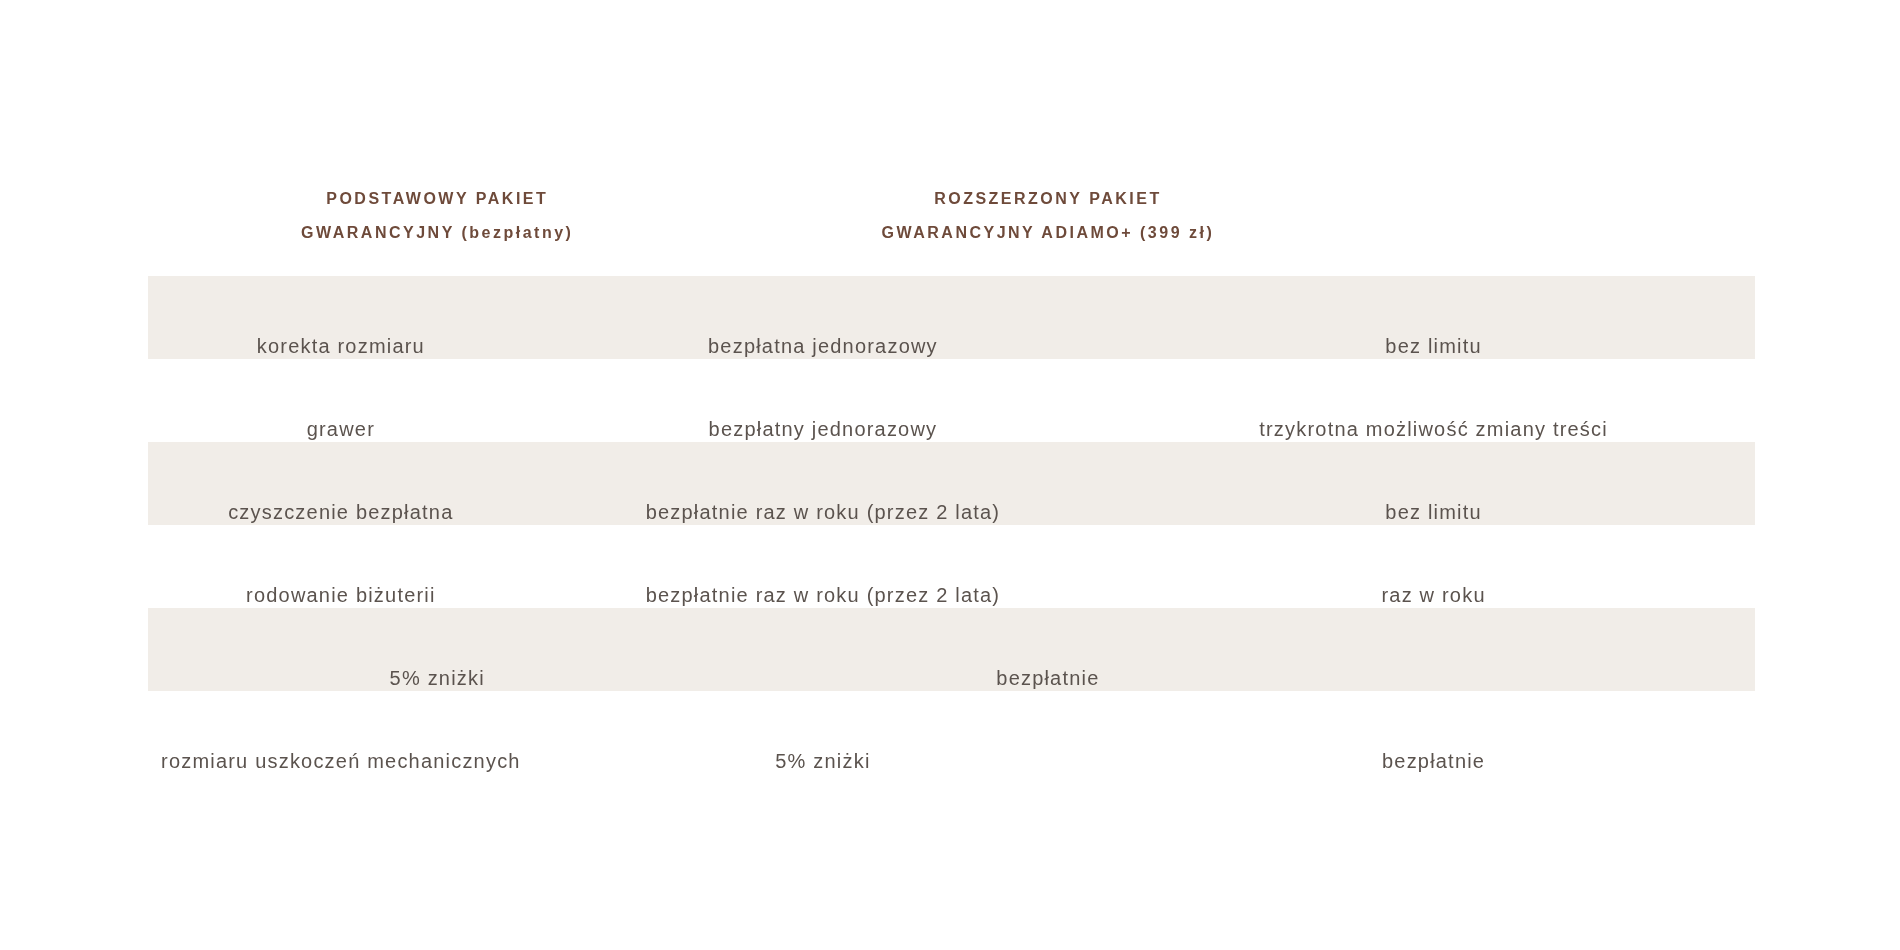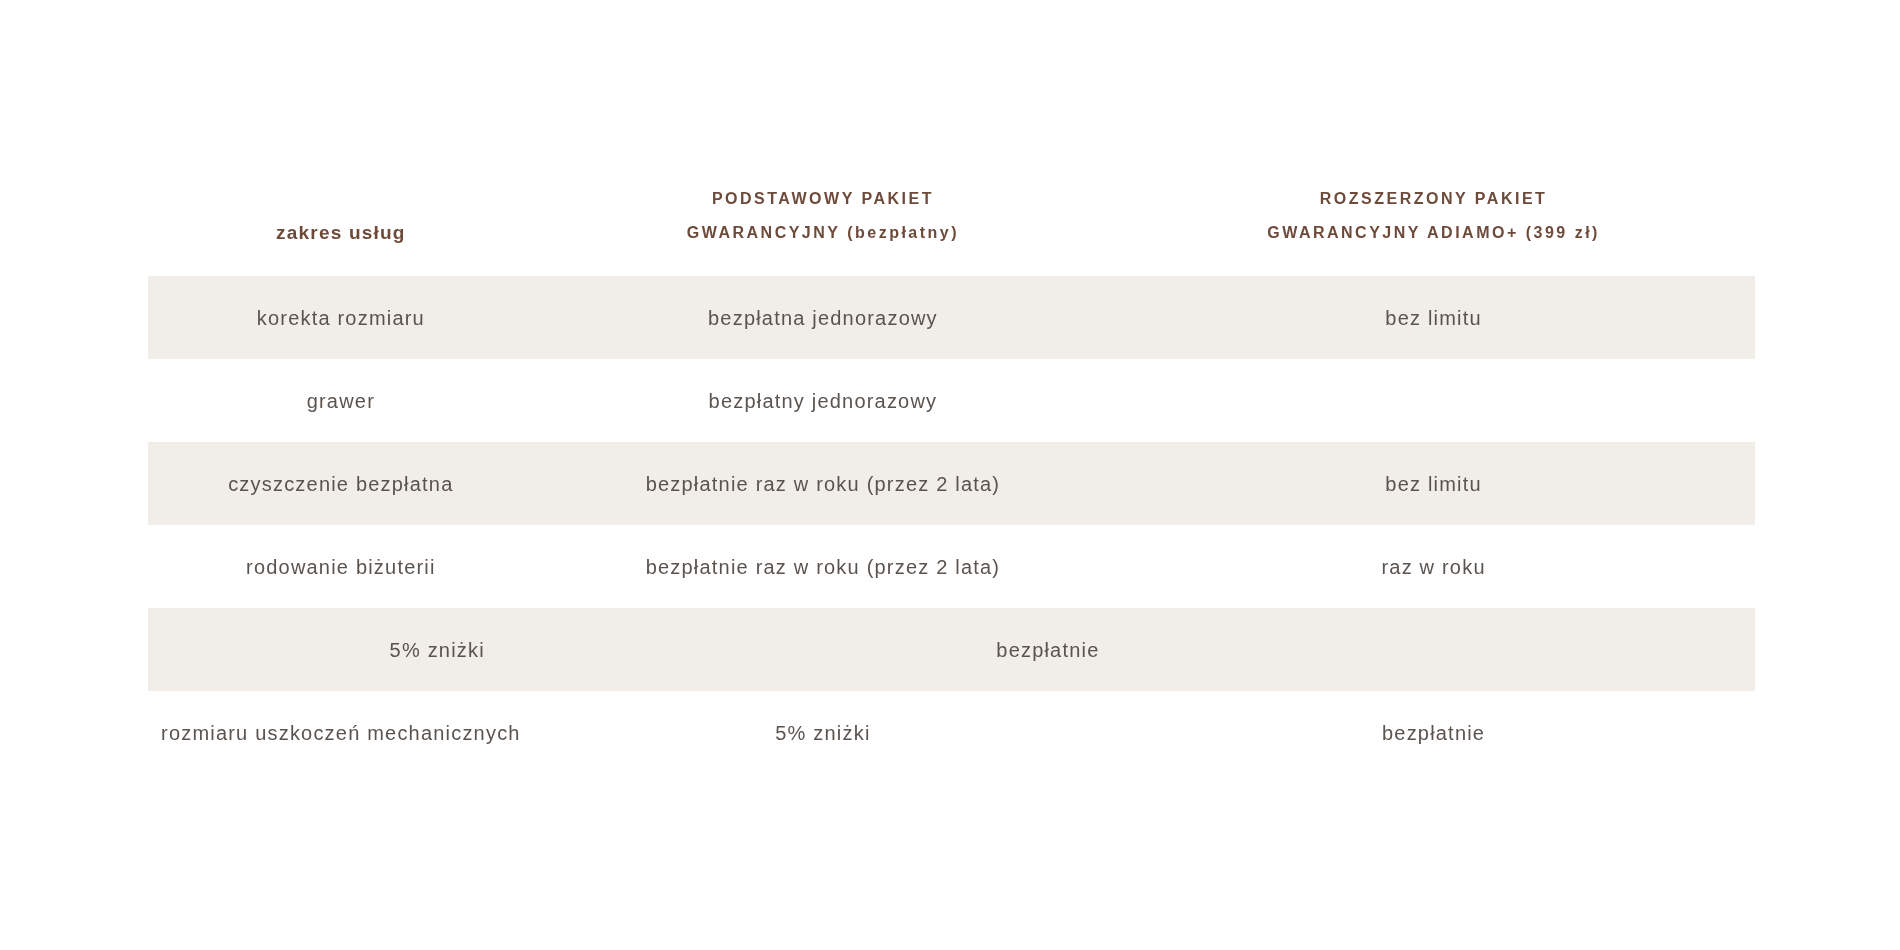--- a/index.html
+++ b/index.html
@@ -38,63 +38,61 @@
     letter-spacing: 2.5px;
   }
   .header-cell.small {
     font-size: 19px;
     letter-spacing: 1.2px;
   }
   .header-line { display: block; }
   .table-rows { width: 100%; }
   .table-row {
     display: flex;
-    align-items: center;
+    align-items: flex-end;
     height: 83px;
   }
   .table-row:nth-child(odd) { background: #f1ede8; }
   .table-row:nth-child(even) { background: #ffffff; }
   .cell {
     text-align: center;
     color: #5b534e;
     font-size: 20px;
     letter-spacing: 1.2px;
     line-height: 26px;
   }
 </style>
 </head>
 <body>
 
 <div class="stage">
   <div class="pricing-table">
 
     <div class="header-row">
-      <div class="header-cell small col-service">
-        <span class="header-line">zakres usług</span>
-      </div>
       <div class="header-cell col-basic">
         <span class="header-line">PODSTAWOWY PAKIET</span>
         <span class="header-line">GWARANCYJNY (bezpłatny)</span>
       </div>
       <div class="header-cell col-extended">
         <span class="header-line">ROZSZERZONY PAKIET</span>
         <span class="header-line">GWARANCYJNY ADIAMO+ (399 zł)</span>
       </div>
     </div>
 
     <div class="table-rows">
       <div class="table-row">
         <div class="cell col-service">korekta rozmiaru</div>
         <div class="cell col-basic">bezpłatna jednorazowy</div>
         <div class="cell col-extended">bez limitu</div>
       </div>
 
       <div class="table-row">
         <div class="cell col-service">grawer</div>
         <div class="cell col-basic">bezpłatny jednorazowy</div>
+        <div class="cell col-extended">trzykrotna możliwość zmiany treści</div>
       </div>
 
       <div class="table-row">
         <div class="cell col-service">czyszczenie bezpłatna</div>
         <div class="cell col-basic">bezpłatnie raz w roku (przez 2 lata)</div>
         <div class="cell col-extended">bez limitu</div>
       </div>
 
       <div class="table-row">
         <div class="cell col-service">rodowanie biżuterii</div>

